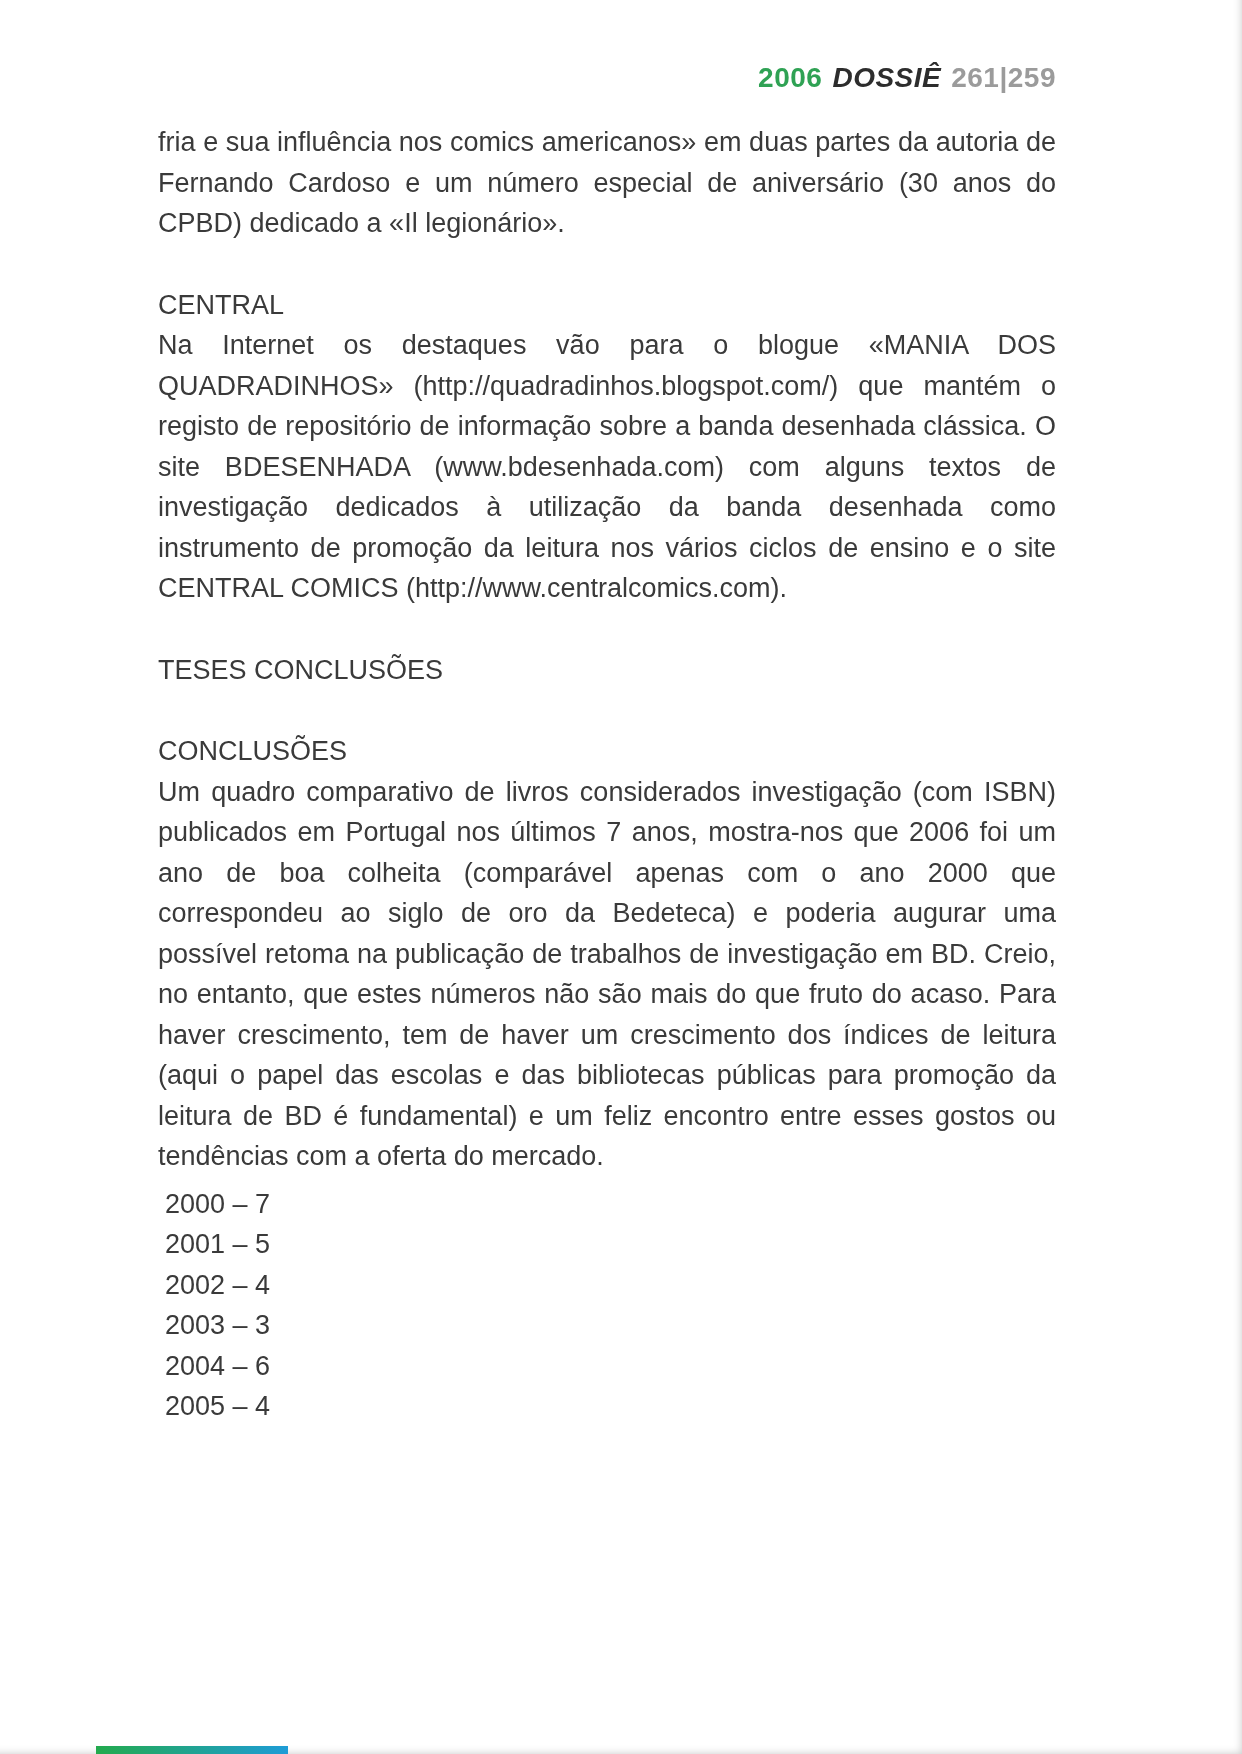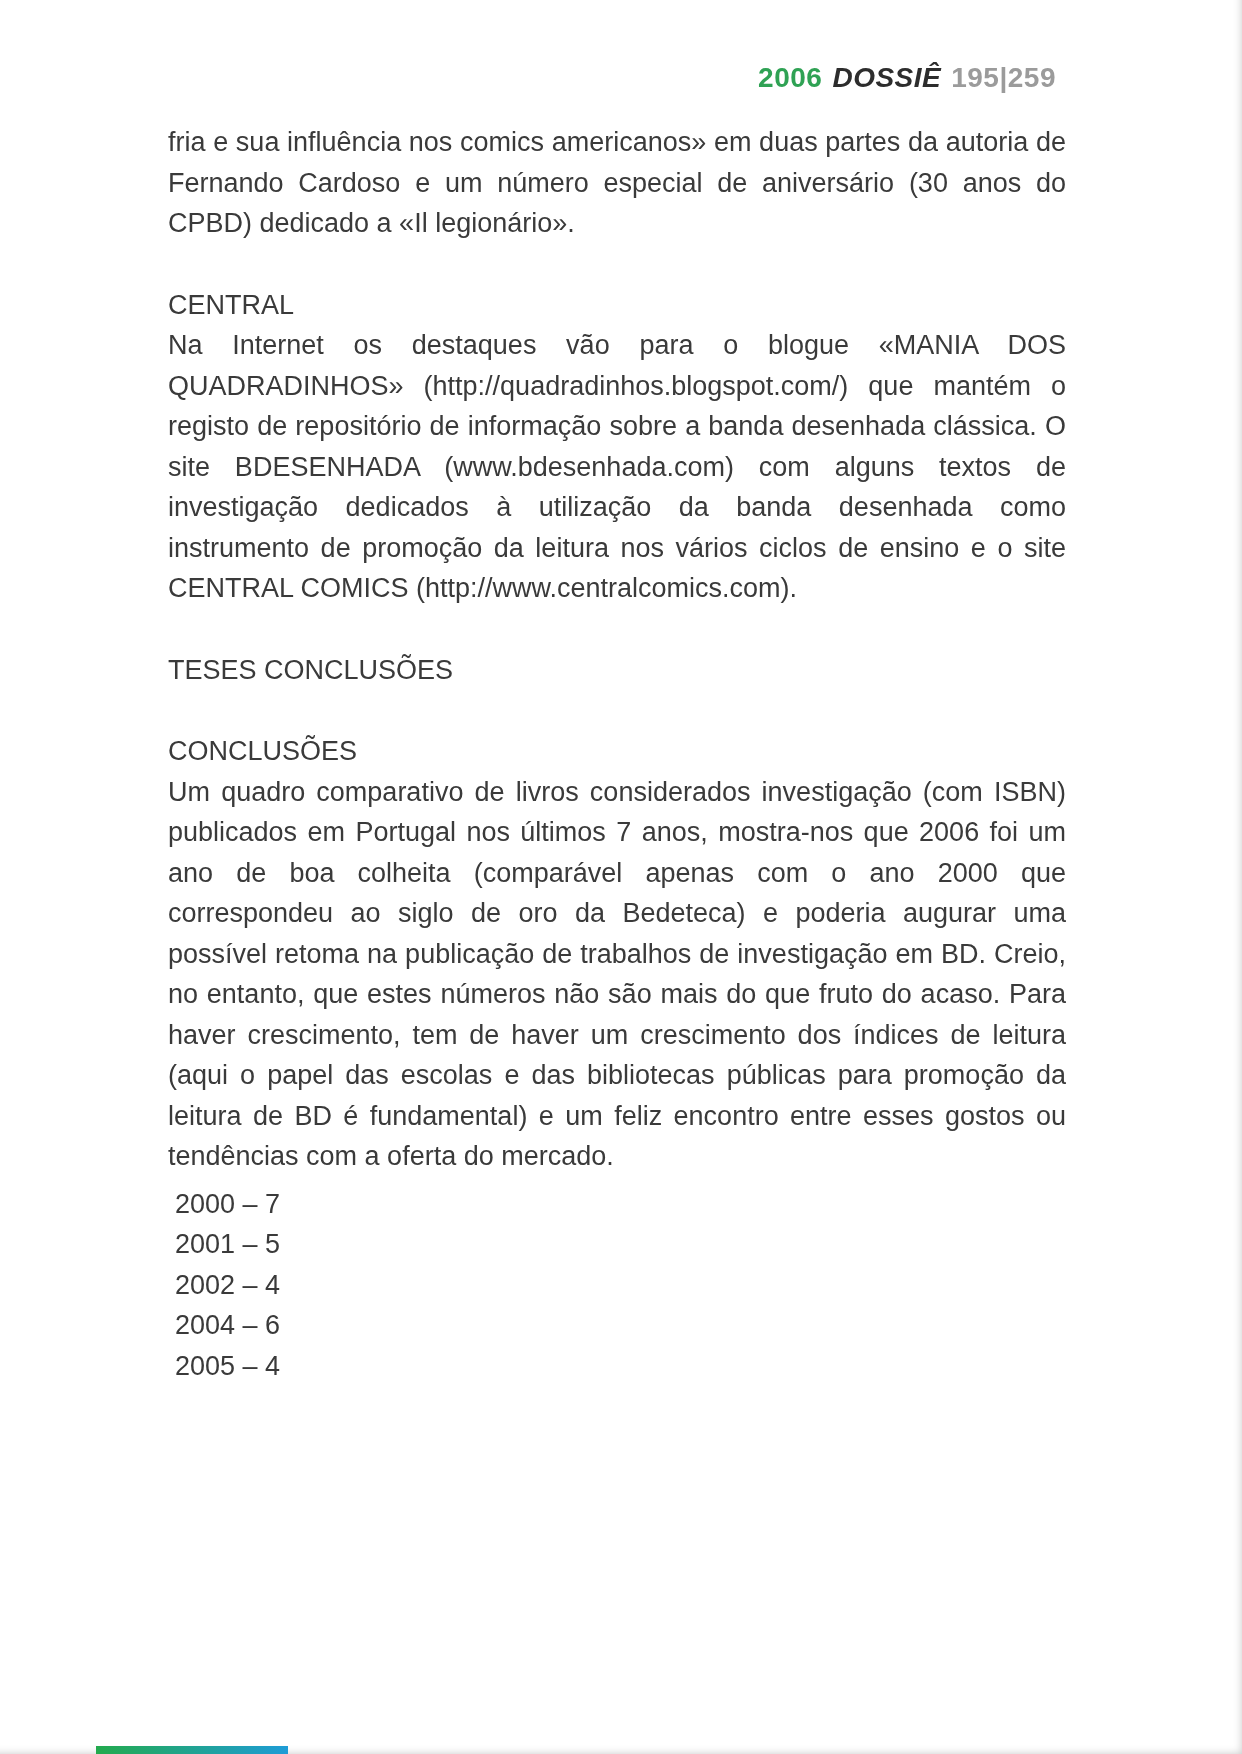--- a/index.html
+++ b/index.html
@@ -29,21 +29,21 @@
     letter-spacing: 0.5px;
     white-space: nowrap;
   }
   .hdr-year   { color: var(--accent_green, #2fa254); margin-right: 10px; margin-left: 20px; }
   .hdr-title  { color: #2d2d2d; margin-right: 10px; font-style: italic; }
   .hdr-pages  { color: var(--header_gray, #9b9b9b); }
 
   .content {
     position: absolute;
     top: 122px;
-    left: 168px;
+    left: 158px;
     width: 898px;
     font-size: 27px;
     line-height: 40.5px;
     text-align: justify;
   }
   .content p { margin: 0; }
   .section-heading {
     font-size: 27px;
     font-weight: normal;
     margin: 41px 0 0 0;
@@ -63,21 +63,21 @@
     height: 8px;
     background: linear-gradient(90deg, var(--bar_green, #23aa4d), var(--bar_blue, #1e9cd7));
   }
 </style>
 </head>
 <body>
 
 <div class="page">
 
   <header class="page-header">
-    <span class="hdr-year">2006</span><span class="hdr-title">DOSSIÊ</span><span class="hdr-pages">195|259</span>
+    <span class="hdr-year">2006</span><span class="hdr-title">DOSSIÊ</span><span class="hdr-pages">261|259</span>
   </header>
 
   <main class="content">
 
     <p>fria e sua influência nos comics americanos» em duas partes da autoria de Fernando Cardoso e um número especial de aniversário (30 anos do CPBD) dedicado a «Il legionário».</p>
 
     <section>
       <h2 class="section-heading">CENTRAL</h2>
       <p>Na Internet os destaques vão para o blogue «MANIA DOS QUADRADINHOS» (http://quadradinhos.blogspot.com/) que mantém o registo de repositório de informação sobre a banda desenhada clássica. O site BDESENHADA (www.bdesenhada.com) com alguns textos de investigação dedicados à utilização da banda desenhada como instrumento de promoção da leitura nos vários ciclos de ensino e o site CENTRAL COMICS (http://www.centralcomics.com).</p>
     </section>
@@ -88,20 +88,21 @@
 
     <section>
       <h2 class="section-heading">CONCLUSÕES</h2>
       <p>Um quadro comparativo de livros considerados investigação (com ISBN) publicados em Portugal nos últimos 7 anos, mostra-nos que 2006 foi um ano de boa colheita (comparável apenas com o ano 2000 que correspondeu ao siglo de oro da Bedeteca) e poderia augurar uma possível retoma na publicação de trabalhos de investigação em BD. Creio, no entanto, que estes números não são mais do que fruto do acaso. Para haver crescimento, tem de haver um crescimento dos índices de leitura (aqui o papel das escolas e das bibliotecas públicas para promoção da leitura de BD é fundamental) e um feliz encontro entre esses gostos ou tendências com a oferta do mercado.</p>
     </section>
 
     <ul class="year-list">
       <li>2000 – 7</li>
       <li>2001 – 5</li>
       <li>2002 – 4</li>
+      <li>2003 – 3</li>
       <li>2004 – 6</li>
       <li>2005 – 4</li>
     </ul>
 
   </main>
 
   <div class="footer-bar"></div>
 
 </div>
 

